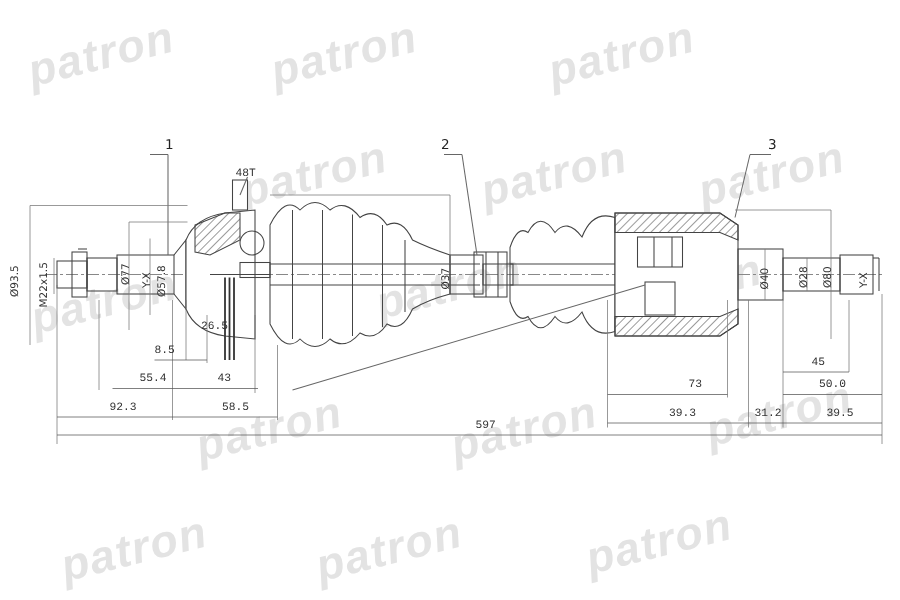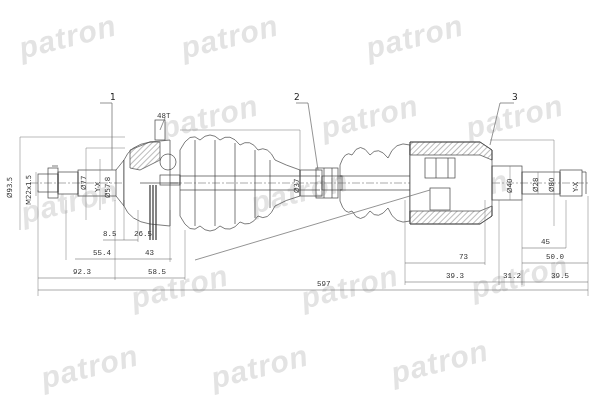--- a/index.html
+++ b/index.html
@@ -169,21 +169,21 @@
         <line x1="522" y1="282" x2="588" y2="282"></line>
       </g>
     </g>
   </svg>
 
   <span class="callout" style="left:110px;top:92px">1</span>
   <span class="callout" style="left:294px;top:92px">2</span>
   <span class="callout" style="left:512px;top:92px">3</span>
 
   <span class="lbl" style="left:103px;top:230px">8.5</span>
-  <span class="lbl" style="left:134px;top:230px">26.5</span>
+  <span class="lbl" style="left:134px;top:214px">26.5</span>
   <span class="lbl" style="left:93px;top:249px">55.4</span>
   <span class="lbl" style="left:145px;top:249px">43</span>
   <span class="lbl" style="left:73px;top:268px">92.3</span>
   <span class="lbl" style="left:148px;top:268px">58.5</span>
   <span class="lbl" style="left:541px;top:238px">45</span>
   <span class="lbl" style="left:459px;top:253px">73</span>
   <span class="lbl" style="left:546px;top:253px">50.0</span>
   <span class="lbl" style="left:446px;top:272px">39.3</span>
   <span class="lbl" style="left:503px;top:272px">31.2</span>
   <span class="lbl" style="left:551px;top:272px">39.5</span>

